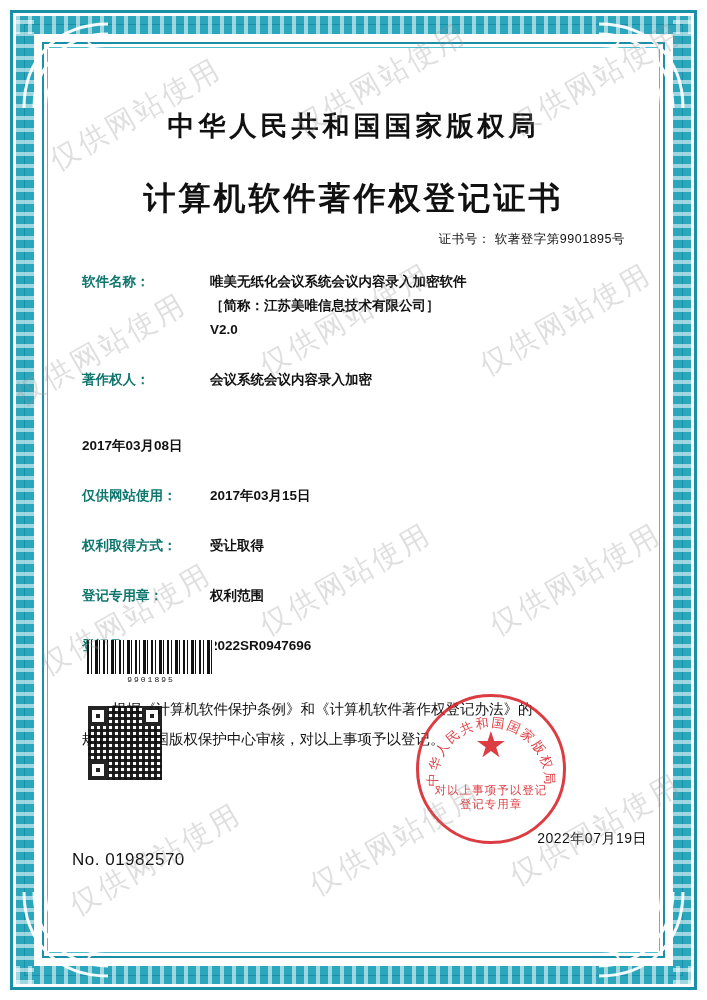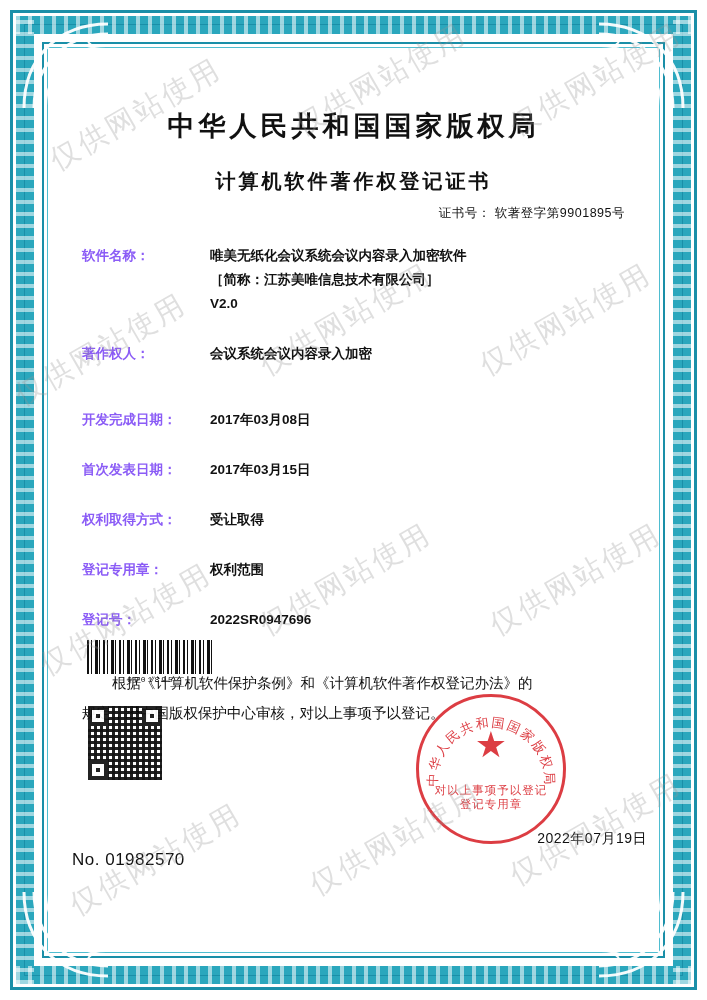--- a/index.html
+++ b/index.html
@@ -108,25 +108,25 @@
     text-align: center;
     font-size: 27px;
     font-weight: bold;
     letter-spacing: 4px;
     color: #111;
     margin-top: 48px;
     font-family: "Liberation Serif", serif;
   }
   .title-sub {
     text-align: center;
-    font-size: 20px;
+    font-size: 32px;
     font-weight: bold;
     letter-spacing: 3px;
     color: #111;
-    margin-top: 24px;
+    margin-top: 33px;
     font-family: "Liberation Serif", serif;
   }
   .cert-no {
     text-align: right;
     font-size: 12.5px;
     color: #111;
     margin-top: 10px;
     padding-right: 22px;
     letter-spacing: .5px;
   }
@@ -138,21 +138,21 @@
   .field-row {
     display: flex;
     align-items: flex-start;
     margin-bottom: 4px;
   }
   .field-label {
     width: 128px;
     flex: 0 0 128px;
     font-size: 13.5px;
     font-weight: bold;
-    color: #8b5cf6;
+    color: #0f766e;
     line-height: 24px;
     letter-spacing: 0px;
   }
   .field-value {
     font-size: 13.5px;
     font-weight: bold;
     color: #111;
     line-height: 24px;
   }
   .field-value .line2,
@@ -348,28 +348,27 @@
       <div class="gap-md"></div>
 
       <div class="field-row">
         <div class="field-label">著作权人：</div>
         <div class="field-value">会议系统会议内容录入加密</div>
       </div>
 
       <div class="gap-lg"></div>
 
       <div class="field-row">
-        <div class="field-label">开发完成日期：</div>
         <div class="field-value">2017年03月08日</div>
       </div>
 
       <div class="gap-md"></div>
 
       <div class="field-row">
-        <div class="field-label">首次发表日期：</div>
+        <div class="field-label">仅供网站使用：</div>
         <div class="field-value">2017年03月15日</div>
       </div>
 
       <div class="gap-md"></div>
 
       <div class="field-row">
         <div class="field-label">权利取得方式：</div>
         <div class="field-value">受让取得</div>
       </div>
 

